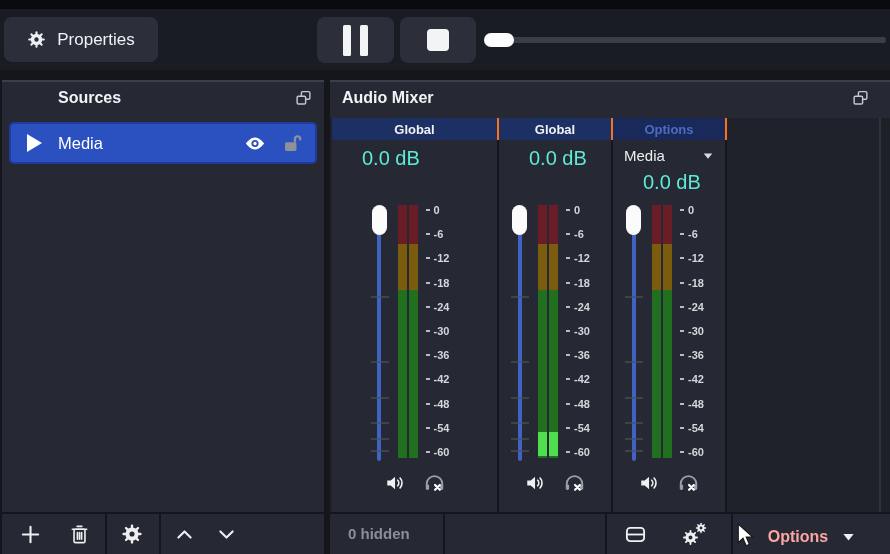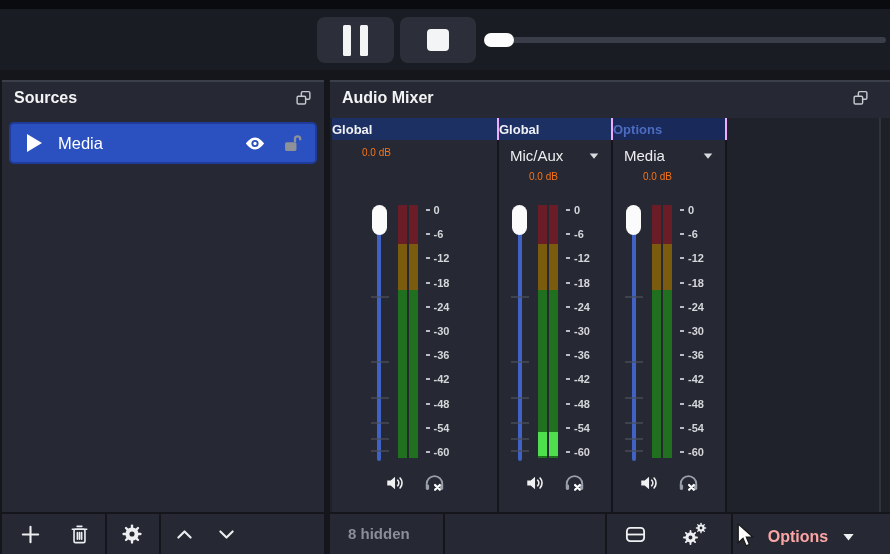--- a/index.html
+++ b/index.html
@@ -15,21 +15,21 @@
   .btn-pause{left:317px;top:8px;width:77px;height:46px;}
   .btn-stop{left:400px;top:8px;width:76px;height:46px;}
   .pause-bars{display:flex;gap:9px;}
   .pause-bars span{width:8px;height:31px;background:#f3f4f6;border-radius:1.5px;}
   .stop-square{width:22px;height:22px;background:#f3f4f6;border-radius:4px;}
   .h-slider{position:absolute;left:484px;top:24px;width:402px;height:14px;}
   .h-track{position:absolute;left:2px;right:0;top:4px;height:6px;background:#3a3e48;border-radius:3px;}
   .h-handle{position:absolute;left:0;top:0;width:30px;height:14px;background:#fdfdfd;border-radius:7px;}
 
   .panel{position:absolute;top:80px;background:#262933;border-top:2px solid #3b3f4a;box-sizing:border-box;}
-  .sources{left:2px;width:322px;height:474px;}
+  .sources{left:2px;width:322px;height:474px;padding-left:44px;}
   .mixer{left:330px;width:560px;height:474px;}
   .panel-header{height:32px;display:flex;align-items:center;justify-content:space-between;
     padding:0 12px;color:#f2f3f5;}
   .mixer .panel-header{padding-right:21px;}
   .panel-title{font-size:16px;font-weight:bold;}
   .popout{color:#c6c8ce;}
 
   .source-row{position:absolute;left:7px;top:40px;right:7px;height:42px;background:var(--sel-blue);
     border:2px solid #1f3c9c;border-radius:5px;box-sizing:border-box;display:flex;align-items:center;}
   .play-tri{width:0;height:0;border-left:15px solid #fff;border-top:9.5px solid transparent;
@@ -47,35 +47,35 @@
   .sources-foot .i-add{margin-left:17px;}
   .sources-foot .i-trash{margin-left:26px;}
   .sources-foot .s1{margin-left:14px;}
   .sources-foot .i-gear{margin-left:14px;}
   .sources-foot .s2{margin-left:16px;}
   .sources-foot .i-up{margin-left:13px;}
   .sources-foot .i-down{margin-left:21px;}
 
   .tabs{position:absolute;left:0;top:36px;width:100%;height:22px;background:#1f222b;display:flex;
     padding-left:2px;box-sizing:border-box;}
-  .tab{background:var(--tab-bg);border-right:2px solid #f0abfc;color:#f0f1f4;font-size:13px;
-    font-weight:bold;display:flex;align-items:center;justify-content:flex-start;box-sizing:border-box;}
+  .tab{background:var(--tab-bg);border-right:2px solid #f97316;color:#f0f1f4;font-size:13px;
+    font-weight:bold;display:flex;align-items:center;justify-content:center;box-sizing:border-box;}
   .tab.active{background:var(--tab-active-bg);color:var(--tab-active-text);}
   .col0{width:167px;}.col1{width:114px;}.col2{width:114px;}
 
   .channels{position:absolute;left:0;top:58px;width:100%;height:372px;background:#1f222b;
     display:flex;padding-left:2px;box-sizing:border-box;}
   .channel{background:#262933;border-right:2px solid #14161c;position:relative;box-sizing:border-box;}
   .scroll-strip{position:absolute;right:0;top:36px;width:9px;height:394px;background:#1d2026;
     border-left:2px solid #30333c;}
 
   .ch-name{display:flex;align-items:center;justify-content:space-between;padding:7px 11px 0 11px;
     color:#eceef0;font-size:15px;white-space:nowrap;}
   .ch-name .caret{color:#d8dade;flex:none;}
-  .ch-vol{padding:7px 0 0 30px;color:#f97316;font-size:10px;}
+  .ch-vol{padding:7px 0 0 30px;color:#5eead4;font-size:20px;}
   .meter-group{position:absolute;top:65px;left:50%;transform:translateX(-50%);display:flex;}
   .vslider{width:15px;height:258px;position:relative;margin-right:11px;}
   .v-track{position:absolute;left:5.5px;top:2px;width:4px;height:254px;background:var(--slider-blue);border-radius:2px;}
   .v-tick{position:absolute;left:-1px;width:18px;height:2px;background:#4b505b;opacity:.65;}
   .v-handle{position:absolute;left:0;top:0;width:15px;height:30px;background:#fbfbfc;border-radius:7.5px;}
   .meter-bars{display:flex;gap:2px;margin-right:8px;height:253px;}
   .mbar{width:9px;height:253px;position:relative;}
   .m-red{height:39px;background:var(--m-red);}
   .m-amber{height:46px;background:var(--m-amber);}
   .m-green{height:168px;background:var(--m-green);}
@@ -179,20 +179,26 @@
   <symbol id="icon-cursor" viewBox="0 0 18 26">
     <path d="M2 1l0 18 4.6-4.3 3 7.2 3.2-1.3-3-7.1 6.2-.1z" fill="#fff" stroke="#1a1a1a" stroke-width="1.2"></path>
   </symbol>
 </defs>
 </svg>
 
 <div class="screen">
   <div class="top-strip"></div>
 
   <div class="toolbar">
+    <button class="tb-btn btn-properties">
+      <svg width="19" height="19" viewBox="0 0 24 24" style="color:#eef0f2">
+          <use href="#icon-gear"></use>
+        </svg>
+      <span>Properties</span>
+    </button>
     <button class="tb-btn btn-pause">
       <span class="pause-bars">
           <span></span>
           <span></span>
         </span>
     </button>
     <button class="tb-btn btn-stop">
       <span class="stop-square"></span>
     </button>
     <div class="h-slider">
@@ -303,26 +309,20 @@
     <div class="ch-icons">
       <svg width="22" height="22" viewBox="0 0 24 24">
               <use href="#icon-speaker"></use>
             </svg>
       <svg width="22" height="22" viewBox="0 0 24 24">
               <use href="#icon-headphones-x"></use>
             </svg>
     </div>
   </div>
         <div class="channel col1">
-    <div class="ch-name">
-      <span class="ch-name-text">Mic/Aux</span>
-      <svg class="caret" width="12" height="10" viewBox="0 0 16 14">
-              <use href="#icon-caret"></use>
-            </svg>
-    </div>
     <div class="ch-vol">0.0 dB</div>
     <div class="meter-group">
       <div class="vslider">
         <div class="v-track"></div>
         <div class="v-tick" style="top:91px"></div>
         <div class="v-tick" style="top:156px"></div>
         <div class="v-tick" style="top:192px"></div>
         <div class="v-tick" style="top:217px"></div>
         <div class="v-tick" style="top:233px"></div>
         <div class="v-tick" style="top:245px"></div>
@@ -417,21 +417,21 @@
               <use href="#icon-speaker"></use>
             </svg>
       <svg width="22" height="22" viewBox="0 0 24 24">
               <use href="#icon-headphones-x"></use>
             </svg>
     </div>
   </div>
       </div>
     <div class="scroll-strip"></div>
     <div class="panel-foot mixer-foot">
-      <span class="hidden-label">8 hidden</span>
+      <span class="hidden-label">0 hidden</span>
       <span class="v-sep sep1"></span>
       <span class="v-sep sep2"></span>
       <svg class="i-layout" width="23" height="23" viewBox="0 0 24 24">
           <use href="#icon-mixer-layout"></use>
         </svg>
       <span class="dbl-gear">
         <svg class="g-big" width="17" height="17" viewBox="0 0 24 24">
             <use href="#icon-gear"></use>
           </svg>
         <svg class="g-small" width="12" height="12" viewBox="0 0 24 24">

